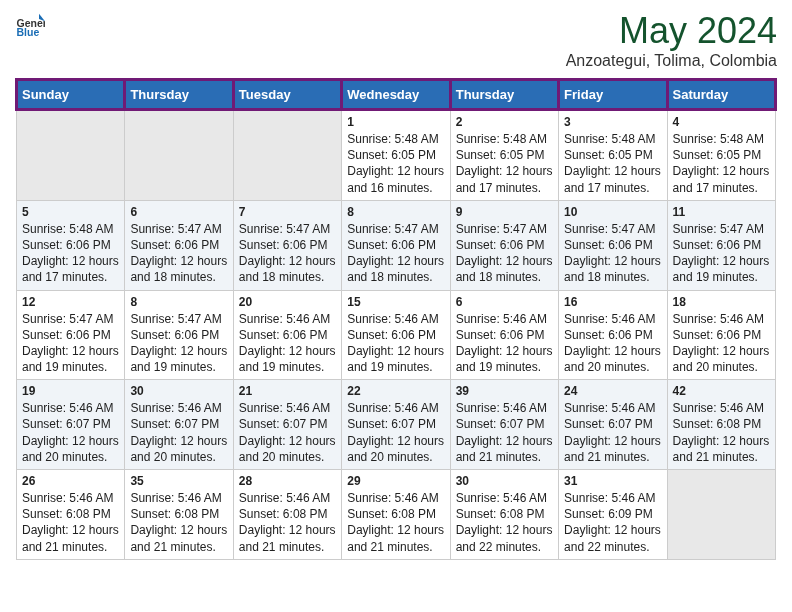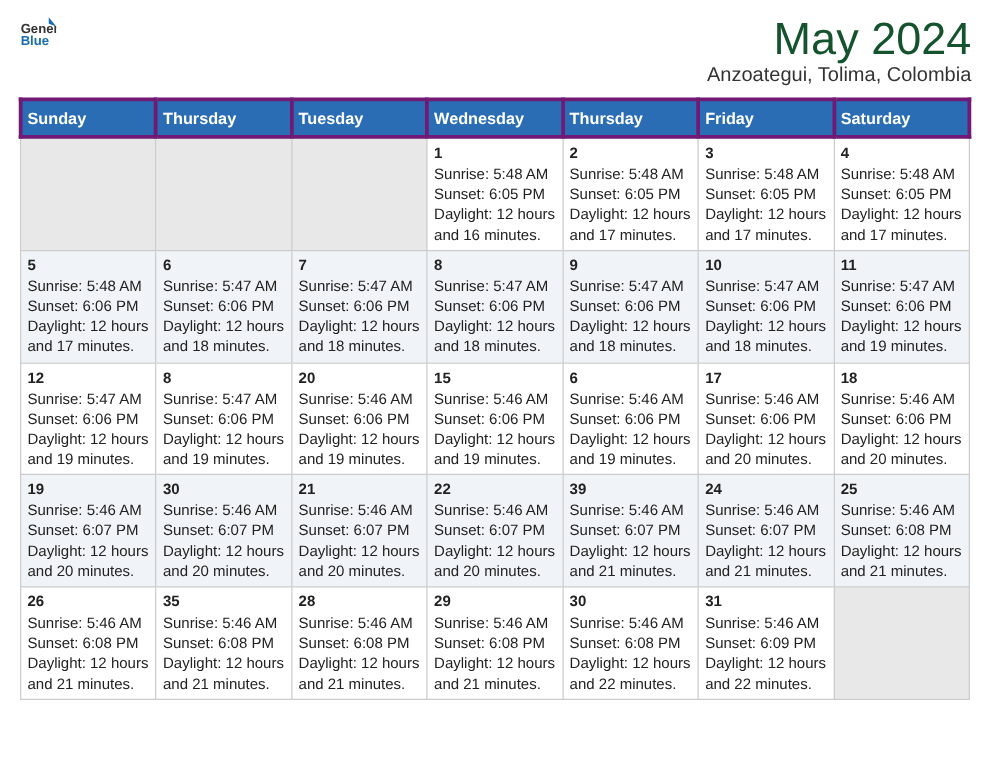--- a/index.html
+++ b/index.html
@@ -224,21 +224,21 @@
 and 19 minutes.</div>
         </td>
         <td>
           <span class="day-number">6</span>
           <div class="cell-text" style="white-space: pre-line;">Sunrise: 5:46 AM
 Sunset: 6:06 PM
 Daylight: 12 hours
 and 19 minutes.</div>
         </td>
         <td>
-          <span class="day-number">17</span>
+          <span class="day-number">16</span>
           <div class="cell-text" style="white-space: pre-line;">Sunrise: 5:46 AM
 Sunset: 6:06 PM
 Daylight: 12 hours
 and 20 minutes.</div>
         </td>
         <td>
           <span class="day-number">18</span>
           <div class="cell-text" style="white-space: pre-line;">Sunrise: 5:46 AM
 Sunset: 6:06 PM
 Daylight: 12 hours
@@ -282,21 +282,21 @@
 and 21 minutes.</div>
         </td>
         <td>
           <span class="day-number">24</span>
           <div class="cell-text" style="white-space: pre-line;">Sunrise: 5:46 AM
 Sunset: 6:07 PM
 Daylight: 12 hours
 and 21 minutes.</div>
         </td>
         <td>
-          <span class="day-number">25</span>
+          <span class="day-number">42</span>
           <div class="cell-text" style="white-space: pre-line;">Sunrise: 5:46 AM
 Sunset: 6:08 PM
 Daylight: 12 hours
 and 21 minutes.</div>
         </td>
       </tr>
       <tr>
         <td>
           <span class="day-number">26</span>
           <div class="cell-text" style="white-space: pre-line;">Sunrise: 5:46 AM

